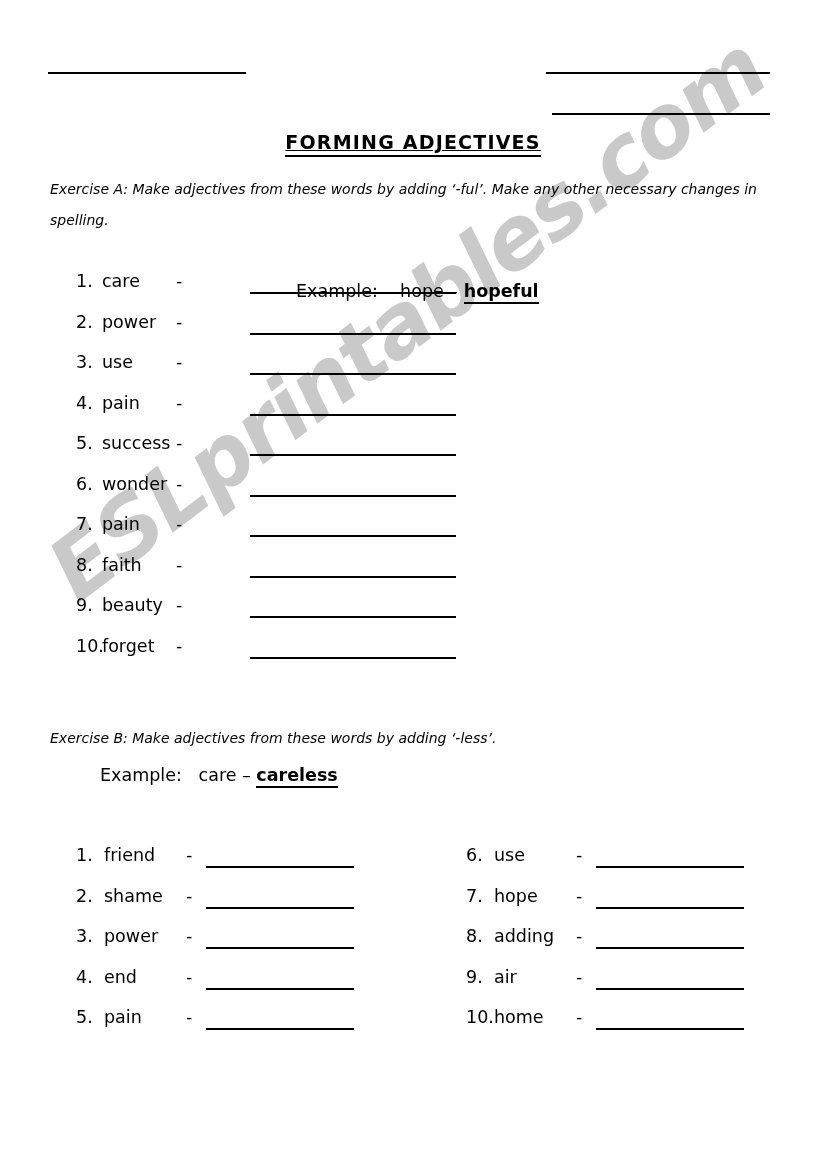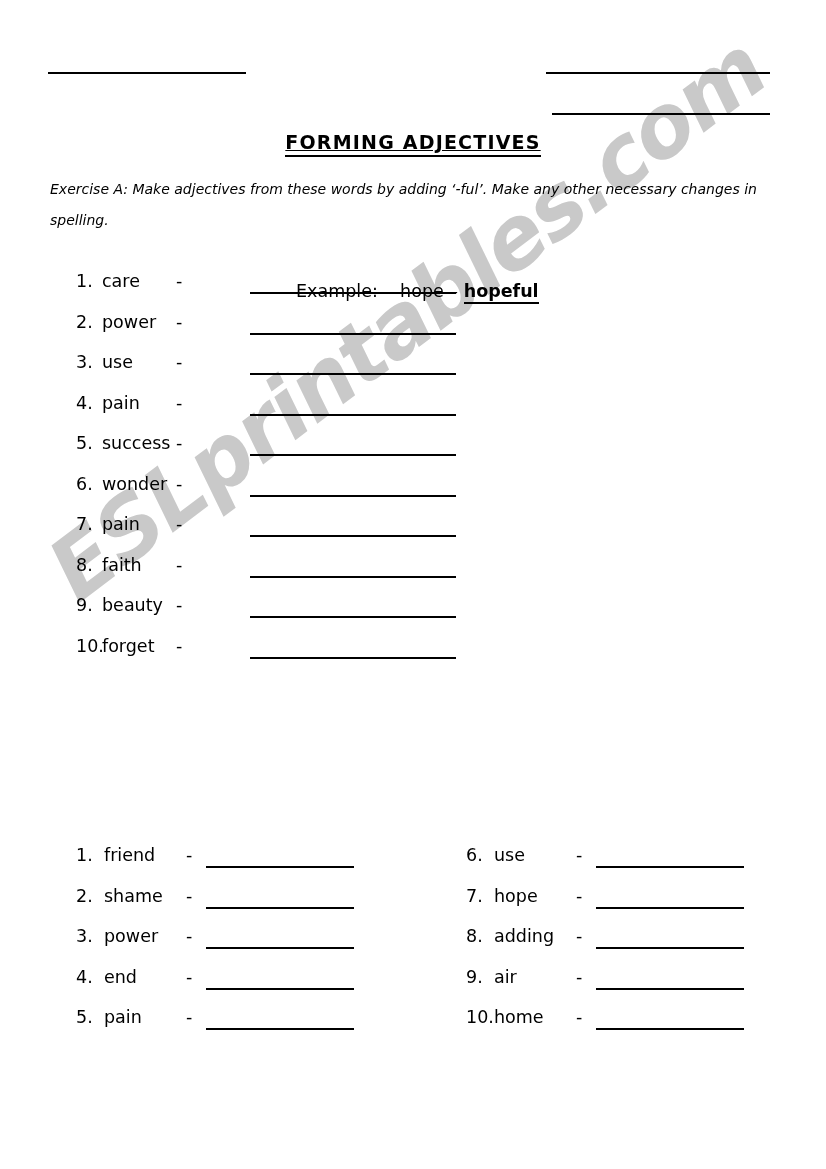--- a/index.html
+++ b/index.html
@@ -269,21 +269,28 @@
           <span class="answer-rule"></span>
         </div>
         <div class="exA-row" style="top: 635.5px;">
           <span class="num">10.</span>
           <span class="word">forget</span>
           <span class="dash">-</span>
           <span class="answer-rule"></span>
         </div>
       </div>
 
-
+    <div class="instr" id="exB-instr">Exercise B: Make adjectives from these words by adding ‘-less’.</div>
+
+    <div class="example" id="exB-example">
+      <span>Example:</span>
+      &nbsp;
+      <span>care –</span>
+      <b>careless</b>
+    </div>
 
     <div id="exB-list-left">
         <div class="exB-row" style="top: 845px; left: 76px;">
           <span class="num">1.</span>
           <span class="word">friend</span>
           <span class="dash">-</span>
           <span class="answer-rule"></span>
         </div>
         <div class="exB-row" style="top: 885.5px; left: 76px;">
           <span class="num">2.</span>

